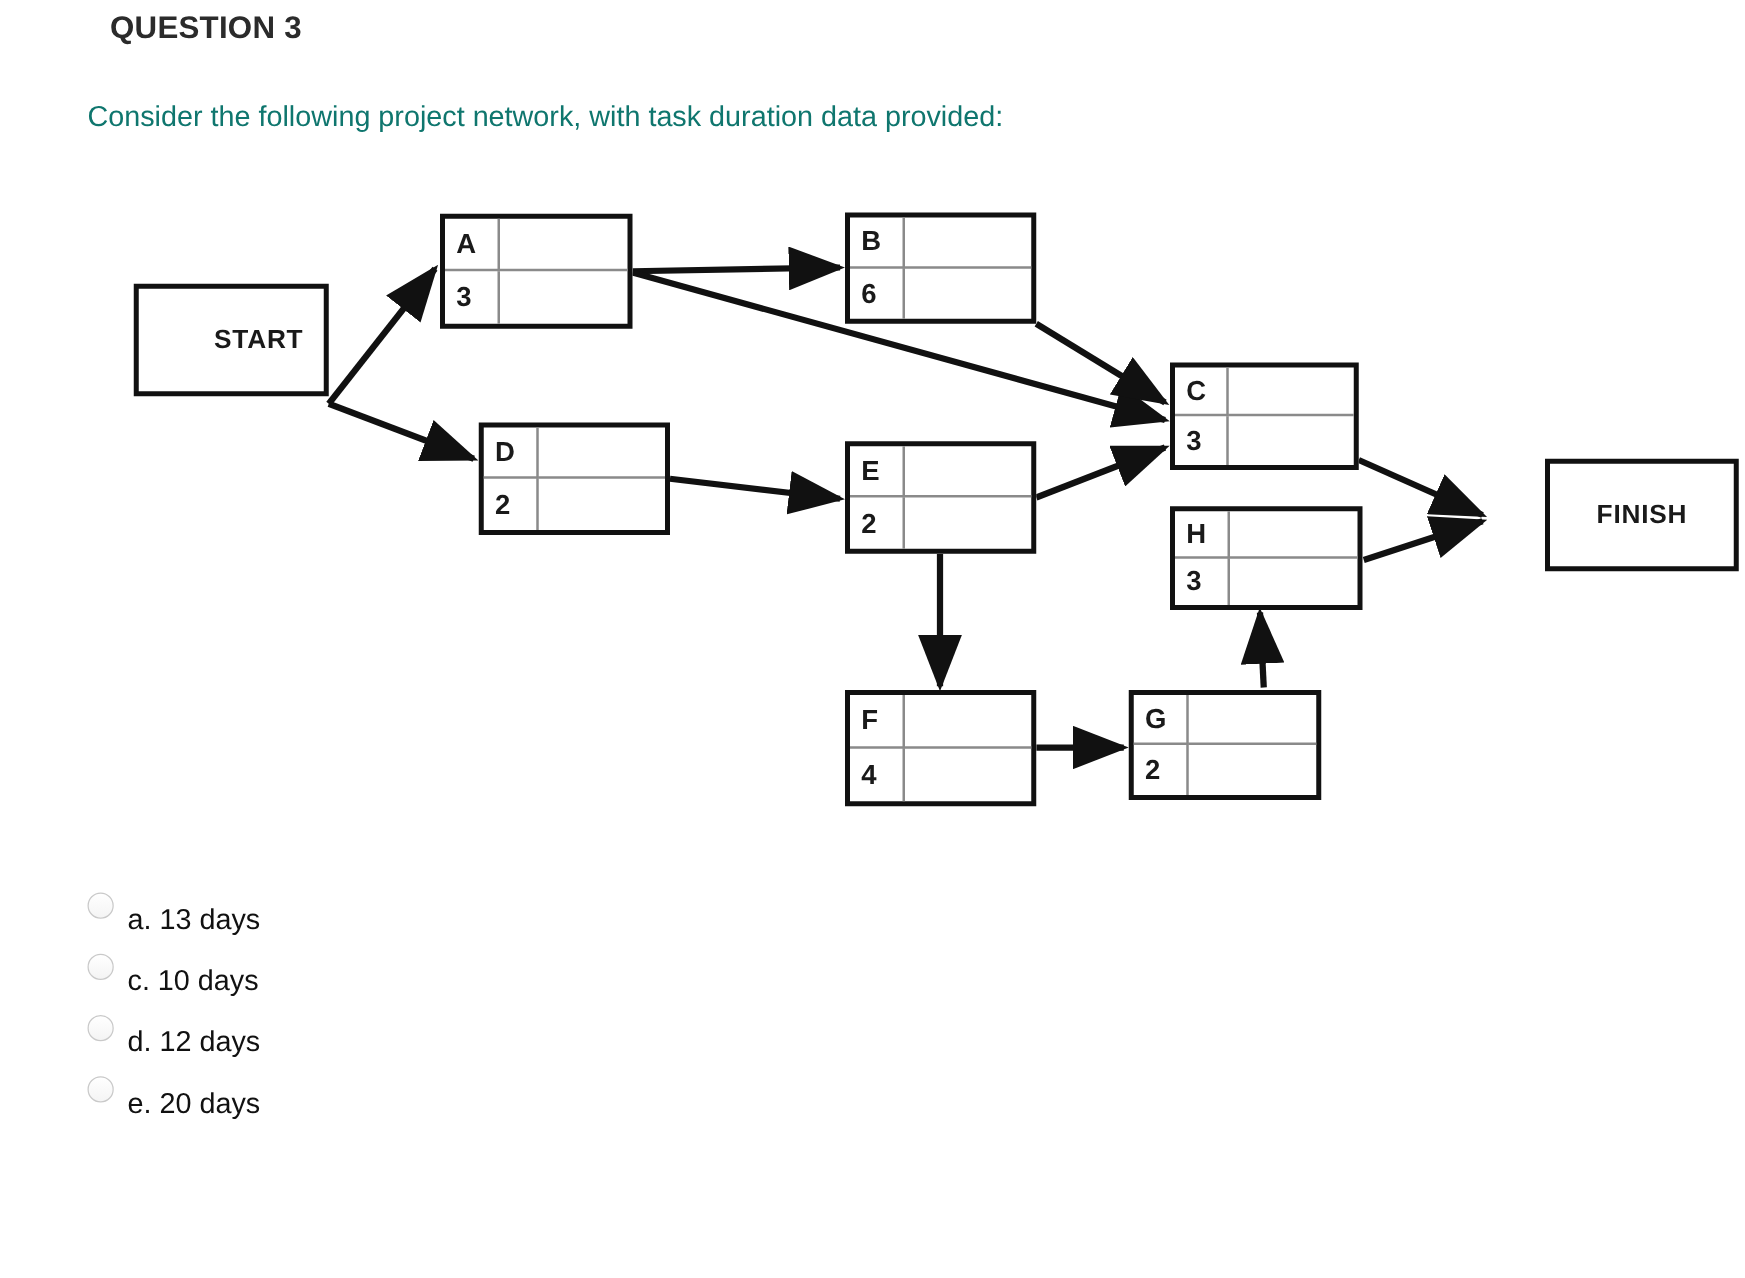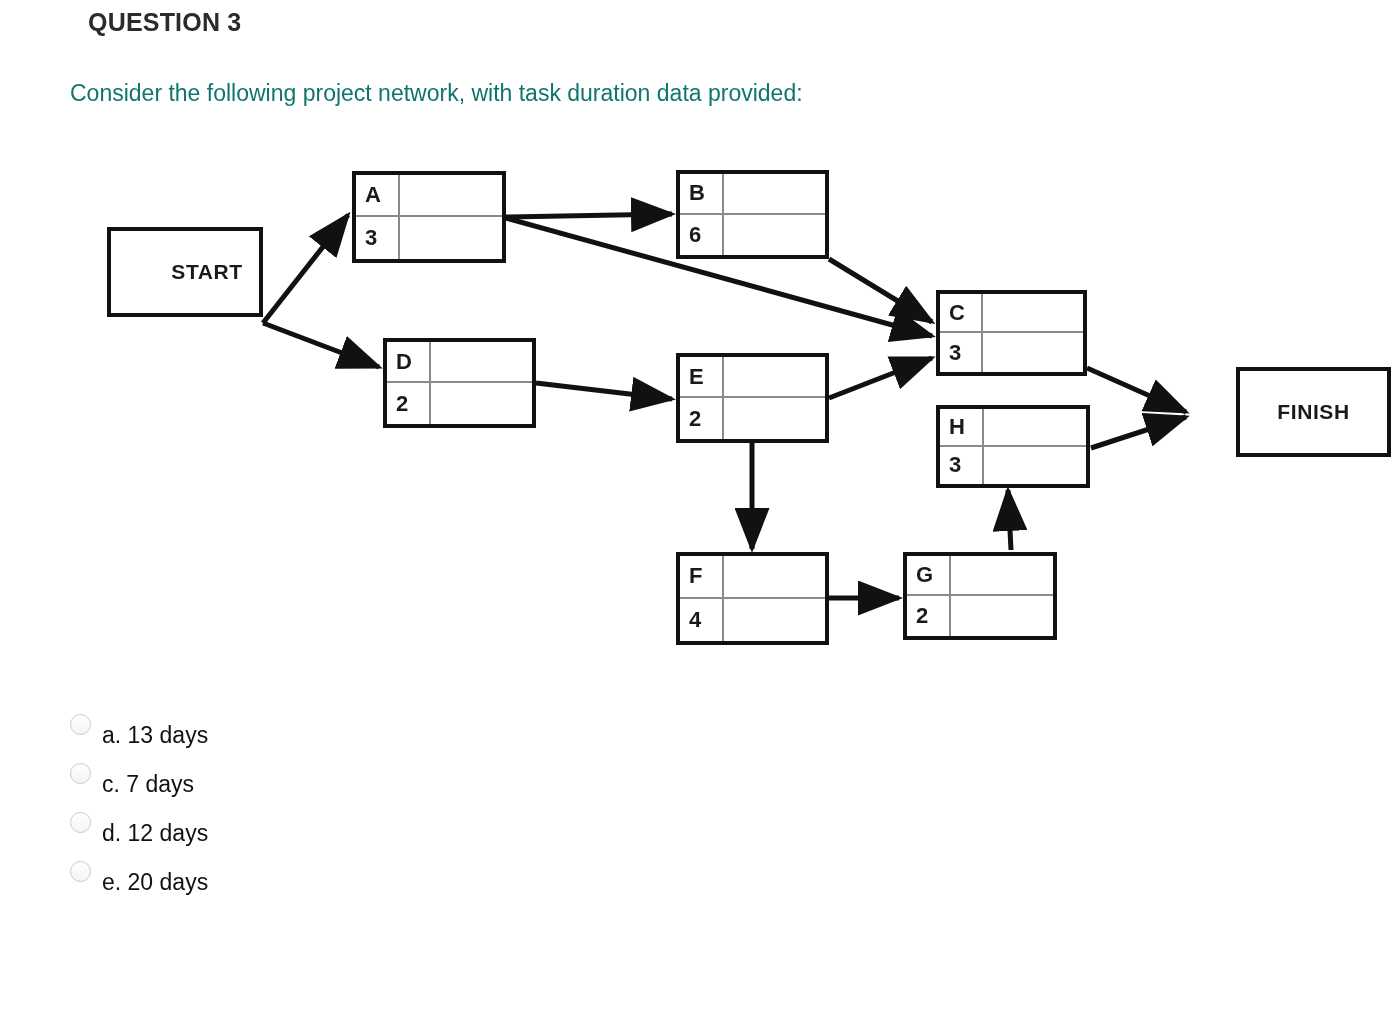--- a/index.html
+++ b/index.html
@@ -241,21 +241,21 @@
 <div id="answer-block">
 
   <label class="answer-option">
     <span class="radio-circle"></span>
     <span class="answer-label">a. 13 days</span>
   </label>
 
 
   <label class="answer-option">
     <span class="radio-circle"></span>
-    <span class="answer-label">c. 7 days</span>
+    <span class="answer-label">c. 10 days</span>
   </label>
 
   <label class="answer-option">
     <span class="radio-circle"></span>
     <span class="answer-label">d. 12 days</span>
   </label>
 
   <label class="answer-option">
     <span class="radio-circle"></span>
     <span class="answer-label">e. 20 days</span>

